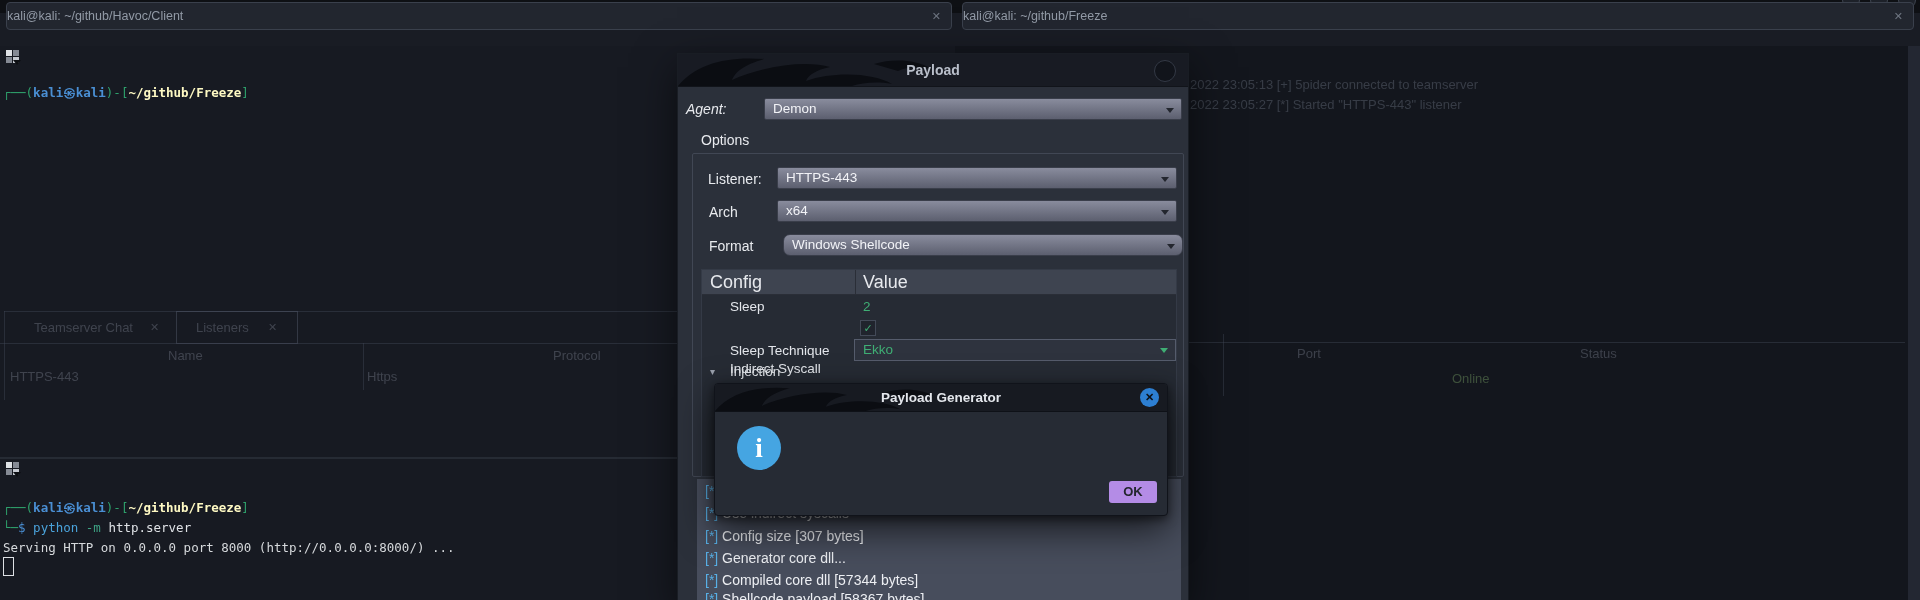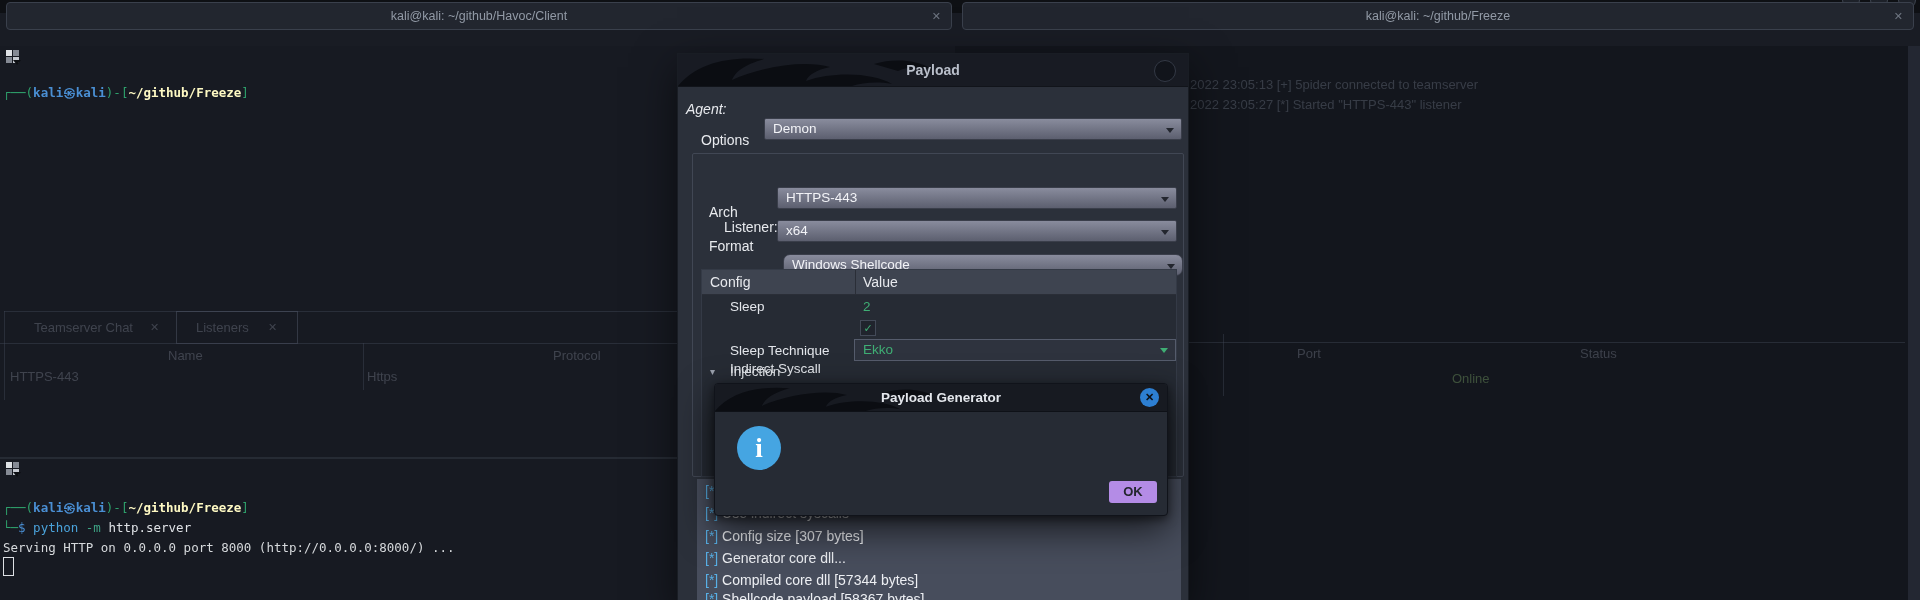--- a/index.html
+++ b/index.html
@@ -7,21 +7,21 @@
          font-family:"Liberation Sans",sans-serif;}
   .abs{position:absolute;}
   .mono{font-family:"DejaVu Sans Mono",monospace;font-size:12.5px;line-height:17px;white-space:pre;}
 
   
   .topstrip{left:0;top:0;width:1920px;height:13px;background:#0e1014;}
   .winbtn{top:-9px;width:16px;height:16px;border-radius:50%;background:#1d2129;border:1px solid #3e444f;}
   .wb1{left:1842px;} .wb2{left:1870px;} .wb3{left:1898px;}
   .tabbar{left:0;top:13px;width:1920px;height:33px;background:#191c24;border-bottom:1px solid #0c0e12;}
   .tab{top:2px;height:26px;background:#22262f;border:1px solid #3a404c;border-radius:4px;
-       color:#929aa6;font-size:12.5px;display:flex;align-items:center;justify-content:center;position:absolute;}
+       color:#929aa6;font-size:12.5px;display:flex;align-items:center;position:absolute;}
   .tabL{left:6px;width:944px;} .tabR{left:962px;width:950px;}
   .tabx{position:absolute;right:10px;top:6px;color:#6e7581;font-size:11px;line-height:14px;}
 
   
   .paneL{left:0;top:46px;width:955px;height:554px;background:#171a22;}
   .paneR{left:955px;top:46px;width:965px;height:554px;background:#13161d;}
   .rscroll{left:1908px;top:46px;width:12px;height:554px;background:#232732;}
   .split{left:0;top:457px;width:955px;height:2px;background:#262b34;}
   .gicon{width:13px;height:13px;}
   .gi1{left:6px;top:50px;} .gi2{left:6px;top:462px;}
@@ -49,32 +49,32 @@
 
   
   .dlg{left:677px;top:53px;width:510px;height:547px;background:#2b303a;border:1px solid #191d24;
        box-shadow:0 14px 40px rgba(0,0,0,0.55);}
   .dlgTitle{left:0;top:0;width:100%;height:32px;background:#181b23;border-bottom:1px solid #11141a;}
   .dragon{position:absolute;left:0;top:0;}
   .dlgTitleTxt{width:100%;text-align:center;line-height:32px;font-size:14px;font-weight:bold;color:#b9bfca;position:relative;}
   .dlgCircle{right:12px;top:6px;width:20px;height:20px;border-radius:50%;background:#11141b;border:1px solid #333945;}
   .lbl{color:#e8eaee;font-size:14px;}
   .dd{background:linear-gradient(#898c9d,#5c5f6f);border:1px solid #3a3e4a;border-radius:2px;
-      color:#f2f3f7;font-size:13.5px;line-height:20px;padding-left:8px;box-sizing:border-box;margin-top:20px;}
+      color:#f2f3f7;font-size:13.5px;line-height:20px;padding-left:8px;box-sizing:border-box;}
   .ddArrow{position:absolute;right:7px;top:9px;width:0;height:0;border-left:4px solid transparent;
            border-right:4px solid transparent;border-top:5px solid #23262e;}
   .gbox{left:14px;top:99px;width:490px;height:322px;border:1px solid #414754;border-radius:2px;}
   .aglbl{left:8px;top:47px;font-style:italic;} .agdd{left:86px;top:44px;width:418px;height:22px;}
   .optlbl{left:23px;top:78px;}
-  .lilbl{left:46px;top:117px;margin-top:48px;} .lidd{left:99px;top:113px;width:400px;height:22px;}
+  .lilbl{left:30px;top:117px;} .lidd{left:99px;top:113px;width:400px;height:22px;}
   .arlbl{left:31px;top:150px;} .ardd{left:99px;top:146px;width:400px;height:22px;}
   .folbl{left:31px;top:184px;} .fodd{left:105px;top:180px;width:400px;height:22px;border-radius:7px;}
   .cfgTable{left:23px;top:215px;width:474px;height:206px;background:#262b34;border:1px solid #343a46;}
   .cfgHead{left:0;top:0;width:100%;height:24px;background:#3e4450;border-bottom:1px solid #2a2e37;}
-  .cfgHeadTxt{color:#e8eaee;font-size:14px;line-height:24px;}
+  .cfgHeadTxt{color:#e8eaee;font-size:18px;line-height:24px;}
   .colsep{left:153px;top:0;width:1px;height:24px;background:#2a2e37;}
   .crow{color:#e3e6eb;font-size:13.5px;}
   .grn{color:#3fae74;}
   .chk{left:158px;top:50px;width:14px;height:14px;background:#20242d;border:1px solid #434a58;
        color:#3fae74;font-size:11px;line-height:14px;text-align:center;}
   .tecdd{left:152px;top:69px;width:322px;height:22px;background:#2e333e;border:1px solid #555c6c;
          box-sizing:border-box;color:#3fae74;font-size:13.5px;line-height:20px;padding-left:8px;}
   .tecArrow{position:absolute;right:7px;top:8px;width:0;height:0;border-left:4px solid transparent;
             border-right:4px solid transparent;border-top:5px solid #3fae74;}
   .expander{color:#9aa0ac;font-size:10px;}

